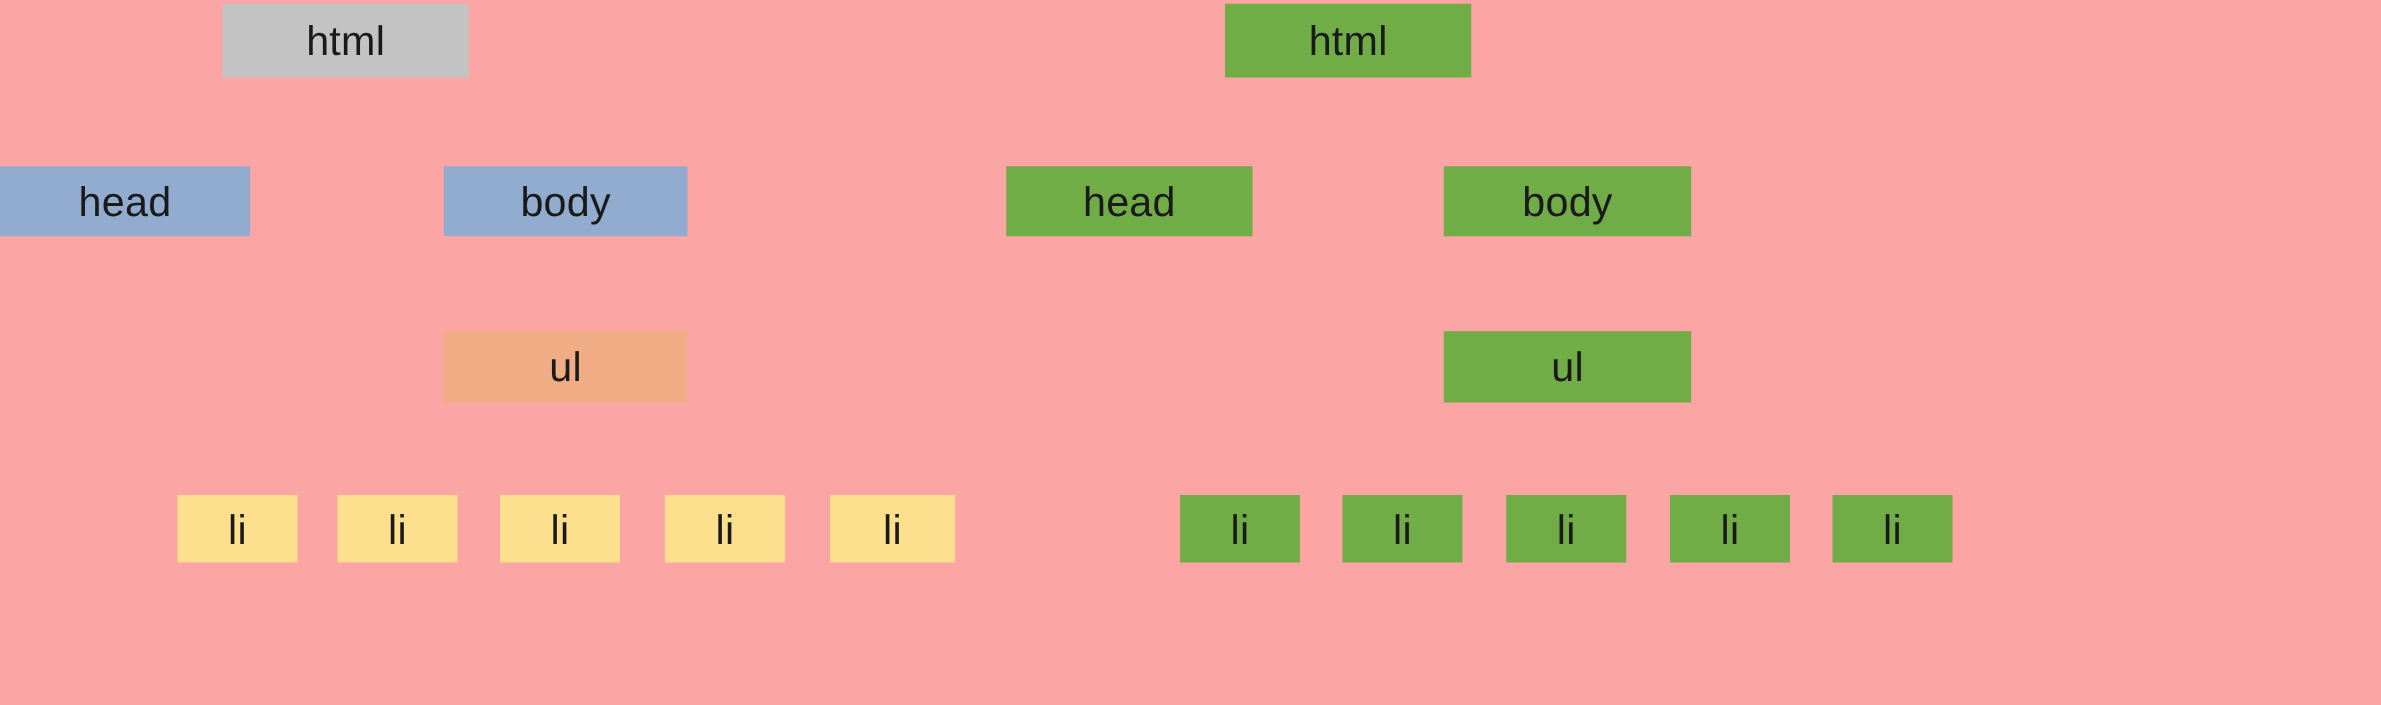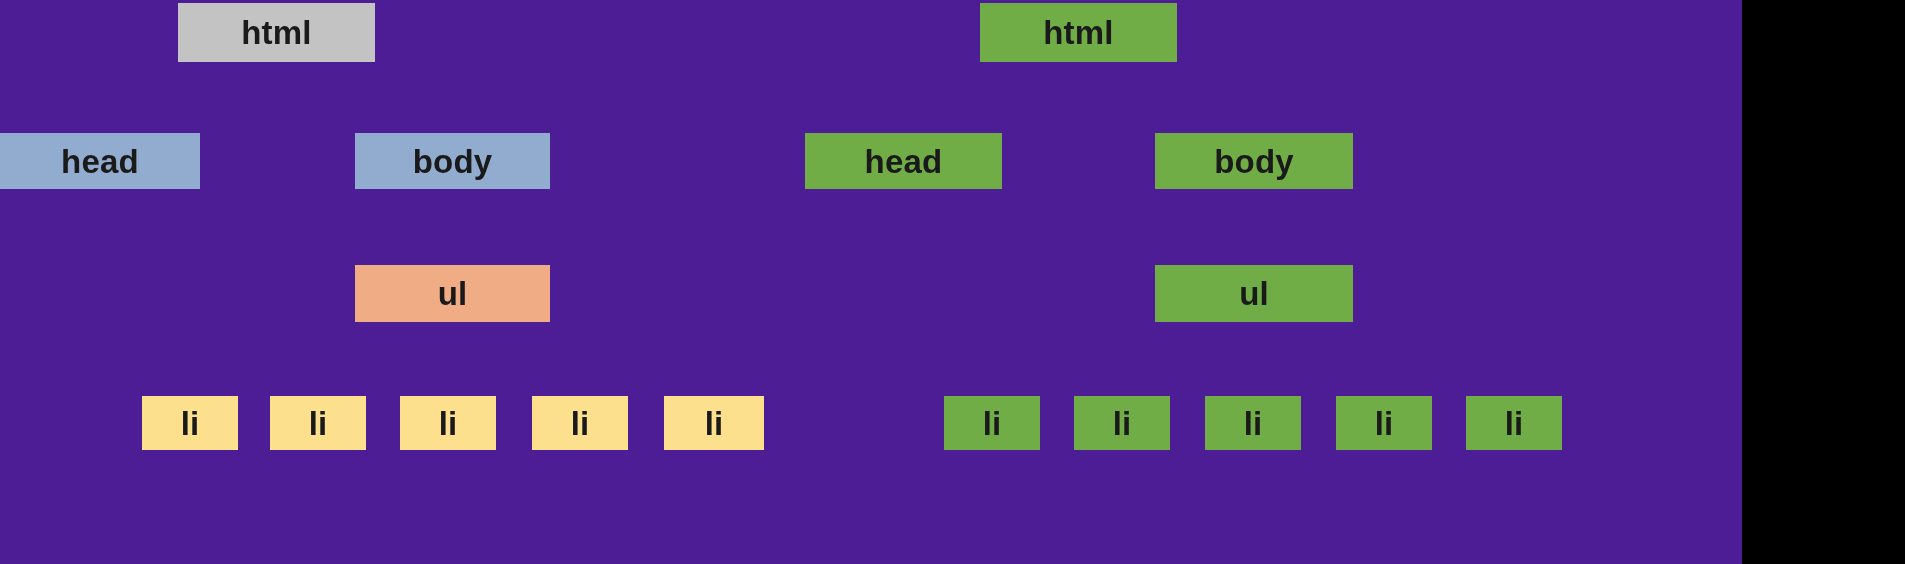--- a/index.html
+++ b/index.html
@@ -5,25 +5,24 @@
   html, body {
     margin: 0;
     padding: 0;
     background: #000000;
   }
   body {
     font-family: "Liberation Sans", sans-serif;
   }
   #canvas {
     position: relative;
-    width: 1742px;
+    width: 1905px;
     height: 564px;
-    background: #4c1d95;
+    background: #fca5a5;
     overflow: hidden;
-    font-weight: bold;
   }
   .node {
     position: absolute;
     box-sizing: border-box;
     display: flex;
     align-items: center;
     justify-content: center;
     color: #1a1a1a;
     font-family: "Liberation Sans", sans-serif;
     font-size: 33px;

